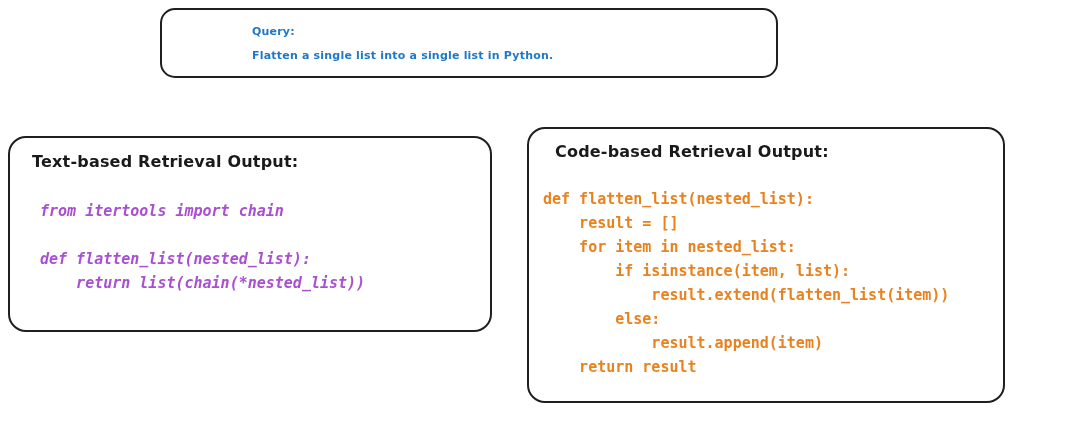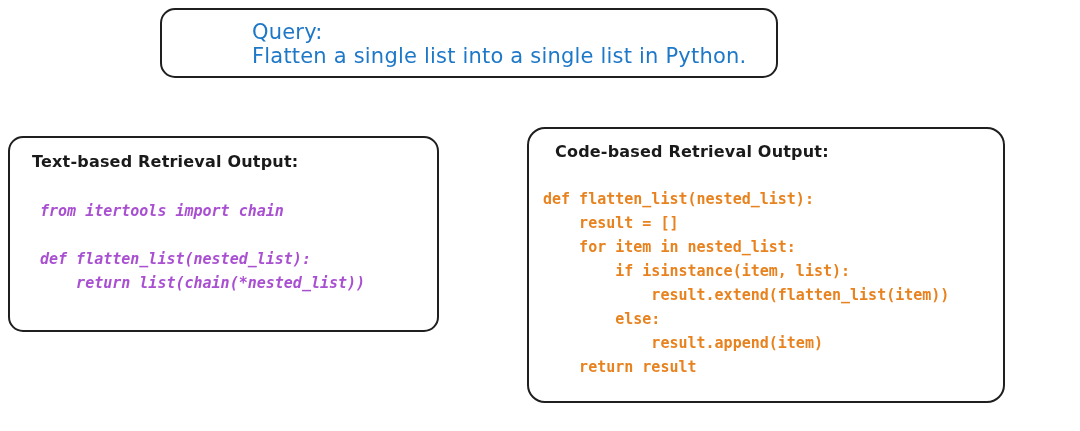--- a/index.html
+++ b/index.html
@@ -24,31 +24,30 @@
   }
   .query-box {
     left: 160px;
     top: 8px;
     width: 618px;
     height: 70px;
     border-radius: 15px;
     padding: 10px 20px 0 90px;
   }
   .query-line {
-    font-size: 21px;
-    font-weight: 400;
+    font-size: 11px;
+    font-weight: 700;
     line-height: 24px;
     letter-spacing: 0.2px;
   }
   .left-box {
     left: 8px;
     top: 136px;
-    width: 431px;
+    width: 484px;
     height: 196px;
-    border-radius: 15px;
   }
   .right-box {
     left: 480px;
     top: 127px;
     width: 478px;
     height: 276px;
     margin-left: 47px;
   }
   .box-title {
     font-size: 16px;

